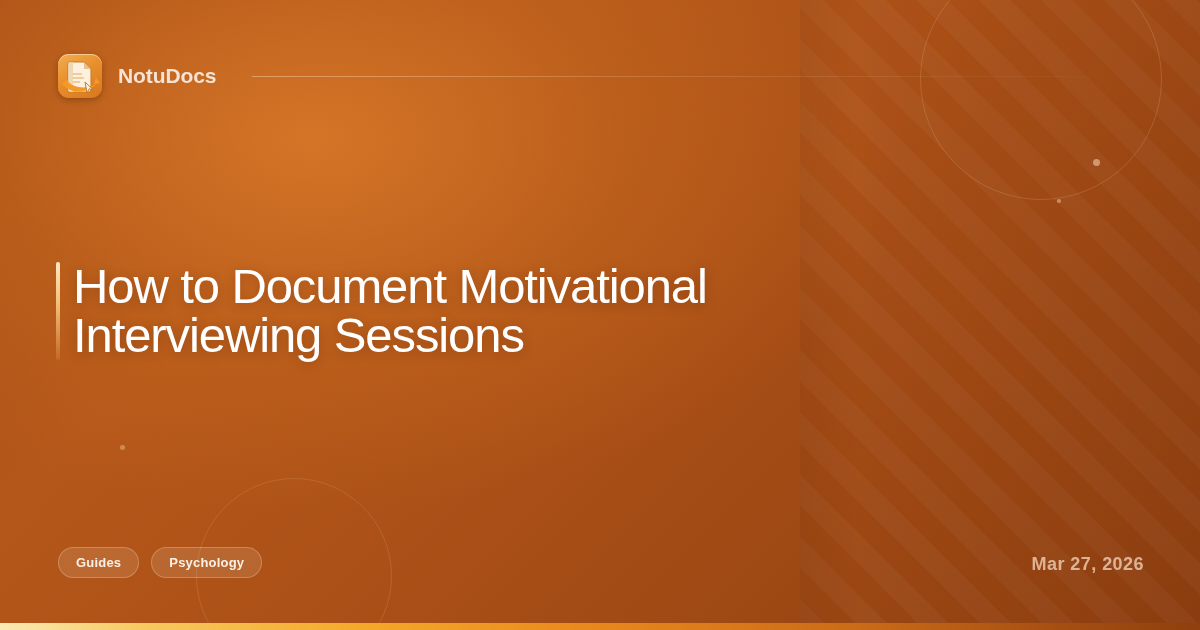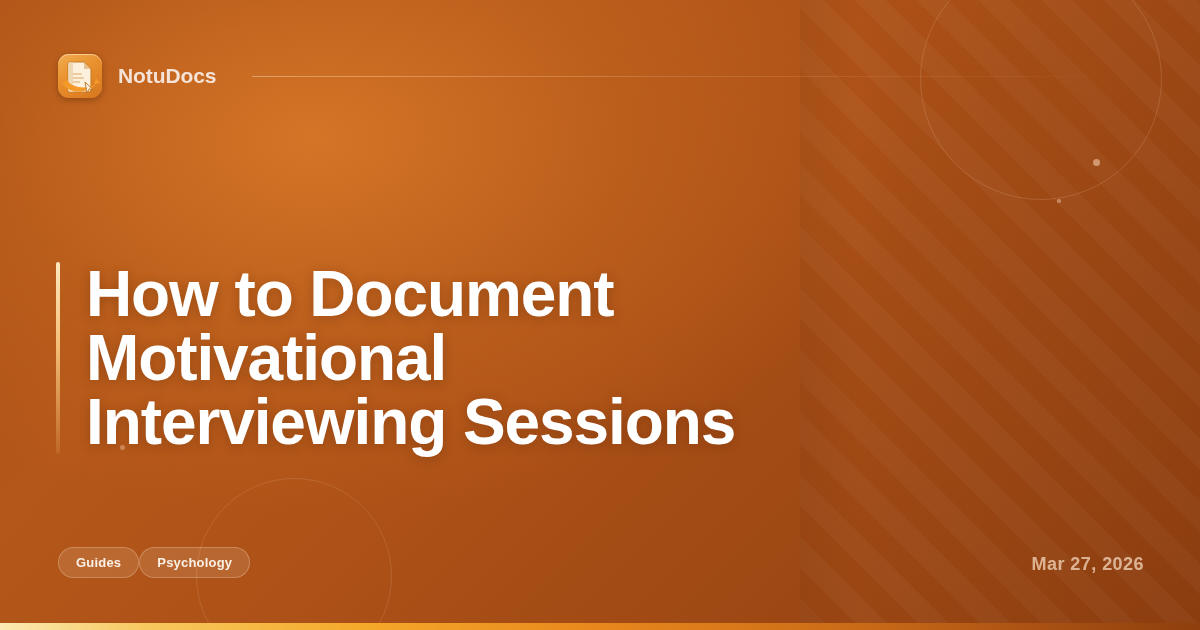--- a/index.html
+++ b/index.html
@@ -125,35 +125,36 @@
     display: flex;
     align-items: stretch;
   }
   .title-accent {
     width: 4px;
     flex: 0 0 4px;
     border-radius: 2px;
     background: linear-gradient(180deg, #ffe8bf 0%, #f5c079 42%, rgba(226,150,73,0.25) 100%);
   }
   .og-title {
-    margin-left: 26px;
-    font-size: 64px;
+    margin-left: 13px;
+    font-size: 49px;
     line-height: 1.0;
-    font-weight: 700;
+    font-weight: 400;
     letter-spacing: -1.1px;
     color: #ffffff;
     text-shadow: 0 2px 12px rgba(70,26,4,0.28);
   }
 
   
   .tags {
     position: absolute;
     left: 58px;
     top: 547px;
     display: flex;
+    gap: 12px;
     align-items: center;
   }
   .tag {
     height: 31px;
     padding: 0 17px;
     display: inline-flex;
     align-items: center;
     border-radius: 999px;
     font-size: 13px;
     font-weight: 700;

